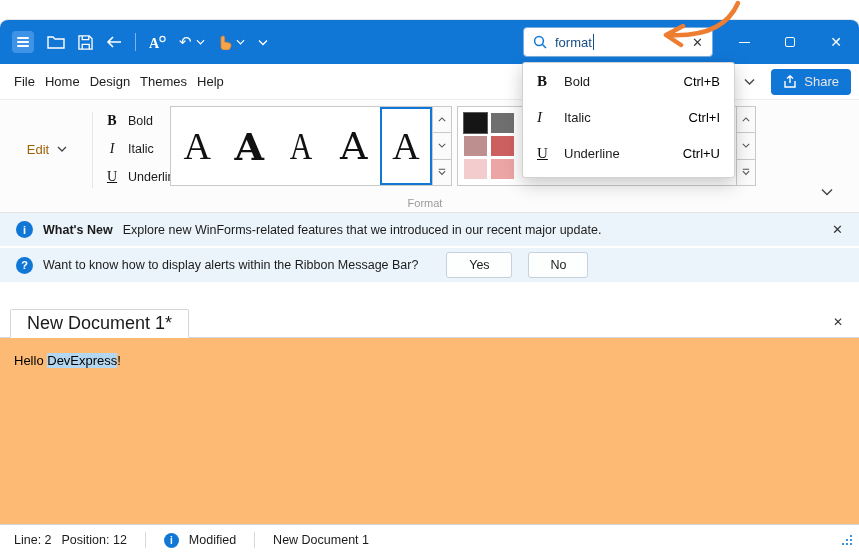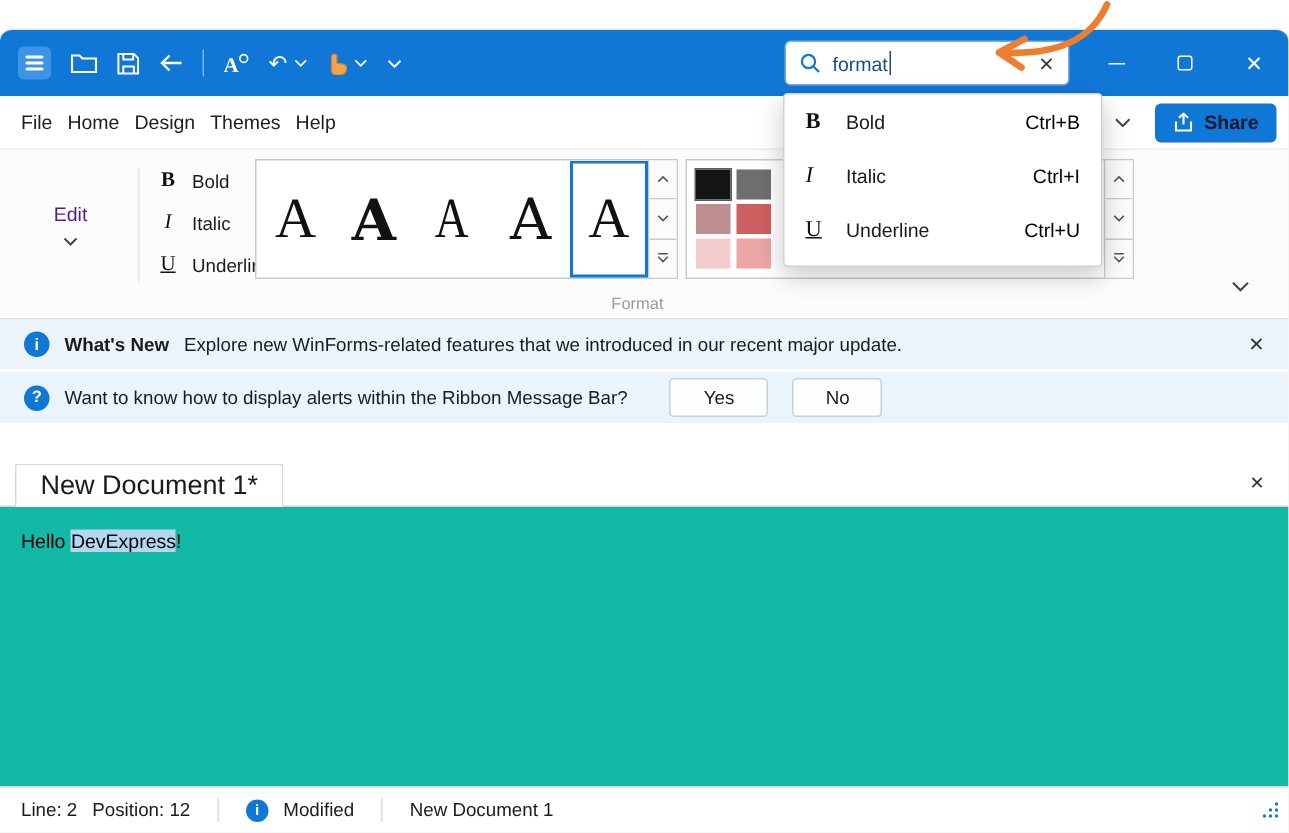--- a/index.html
+++ b/index.html
@@ -36,29 +36,29 @@
   .ic-max { width:10px; height:10px; border:1.2px solid #fff; border-radius:2px; }
   .ic-close { font-size:14px; line-height:1; }
 
   
   .tabrow { height:36px; flex:0 0 36px; background:#fff; display:flex; align-items:stretch;
     padding-left:14px; gap:10px; border-bottom:1px solid #ededed; position:relative; }
   .rtab { display:flex; align-items:center; font-size:13px; color:#202020;
     border-bottom:3px solid transparent; padding-top:3px; }
   .rtab.active { color:#1177d7; font-weight:700; border-bottom-color:#1177d7; }
   .tabrow-right { margin-left:auto; display:flex; align-items:center; gap:16px; padding-right:8px; }
-  .sharebtn { height:26px; background:#1177d7; color:#0f172a; border-radius:4px;
-    display:flex; align-items:center; gap:7px; padding:0 12px; font-size:13px;font-weight:bold; }
+  .sharebtn { height:26px; background:#1177d7; color:#e5e5e5; border-radius:4px;
+    display:flex; align-items:center; gap:7px; padding:0 12px; font-size:13px; }
 
   
   .ribbon { height:113px; flex:0 0 113px; background:#fcfcfc; position:relative;
     border-bottom:1px solid #e3e3e3; }
   .editbtn { position:absolute; left:10px; top:6px; width:74px; height:86px;
-    display:flex; flex-direction:column; align-items:center; justify-content:center; gap:8px;
-    font-size:13px; color:#4c1d95; border-radius:3px; }
+    display:flex; flex-direction:row; align-items:center; justify-content:center; gap:8px;
+    font-size:13px; color:#a16207; border-radius:3px; }
   .vsep { position:absolute; left:92px; top:12px; width:1px; height:76px; background:#e6e6e6; }
   .fontcol { position:absolute; left:100px; top:9px; display:flex; flex-direction:column; gap:5px; }
   .fbtn { display:flex; align-items:center; gap:9px; font-size:12.5px; color:#1b1b1b;
     height:23px; padding:0 5px; }
   .serifg { font-family:"Liberation Serif", serif; font-size:14px; width:14px; text-align:center; color:#111; }
   .g-b { font-weight:700; } .g-i { font-style:italic; } .g-u { text-decoration:underline; }
 
   .gallery { position:absolute; left:170px; top:6px; width:282px; height:80px;
     border:1px solid #c9c9c9; background:#fff; display:flex; }
   .cells { flex:1; display:flex; }
@@ -101,21 +101,21 @@
   .mclose { margin-left:auto; color:#333; font-size:13px; }
 
   
   .spacer { height:26px; flex:0 0 26px; background:#fff; }
   .tabstrip { height:30px; flex:0 0 30px; display:flex; align-items:flex-end;
     padding:0 10px; border-bottom:1px solid #d6d6d6; position:relative; background:#fff; }
   .doctab { height:29px; margin-bottom:-1px; background:#fff; border:1px solid #d6d6d6;
     border-bottom:1px solid #fff; border-radius:2px 2px 0 0; padding:0 16px;
     display:flex; align-items:center; font-size:18px; color:#1b1b1b; }
   .tabclose { position:absolute; right:16px; bottom:8px; color:#333; font-size:12px; }
-  .doccontent { flex:1; background:#14b8a6; padding:15px 14px; font-size:13px; color:#000; }
+  .doccontent { flex:1; background:#fdba74; padding:15px 14px; font-size:13px; color:#000; }
   .sel { background:#b3d7f0; }
 
   
   .statusbar { height:31px; flex:0 0 31px; border-top:1px solid #d6d6d6; background:#fff;
     display:flex; align-items:center; padding:12px 14px; gap:10px; font-size:12.5px; color:#1b1b1b; position:relative; }
   .ssep { width:1px; height:16px; background:#d9d9d9; margin:0 8px; }
   .statusbar .circleicon { width:15px; height:15px; font-size:10px; flex:0 0 15px; }
   .grip { position:absolute; right:6px; bottom:6px; }
 
   

